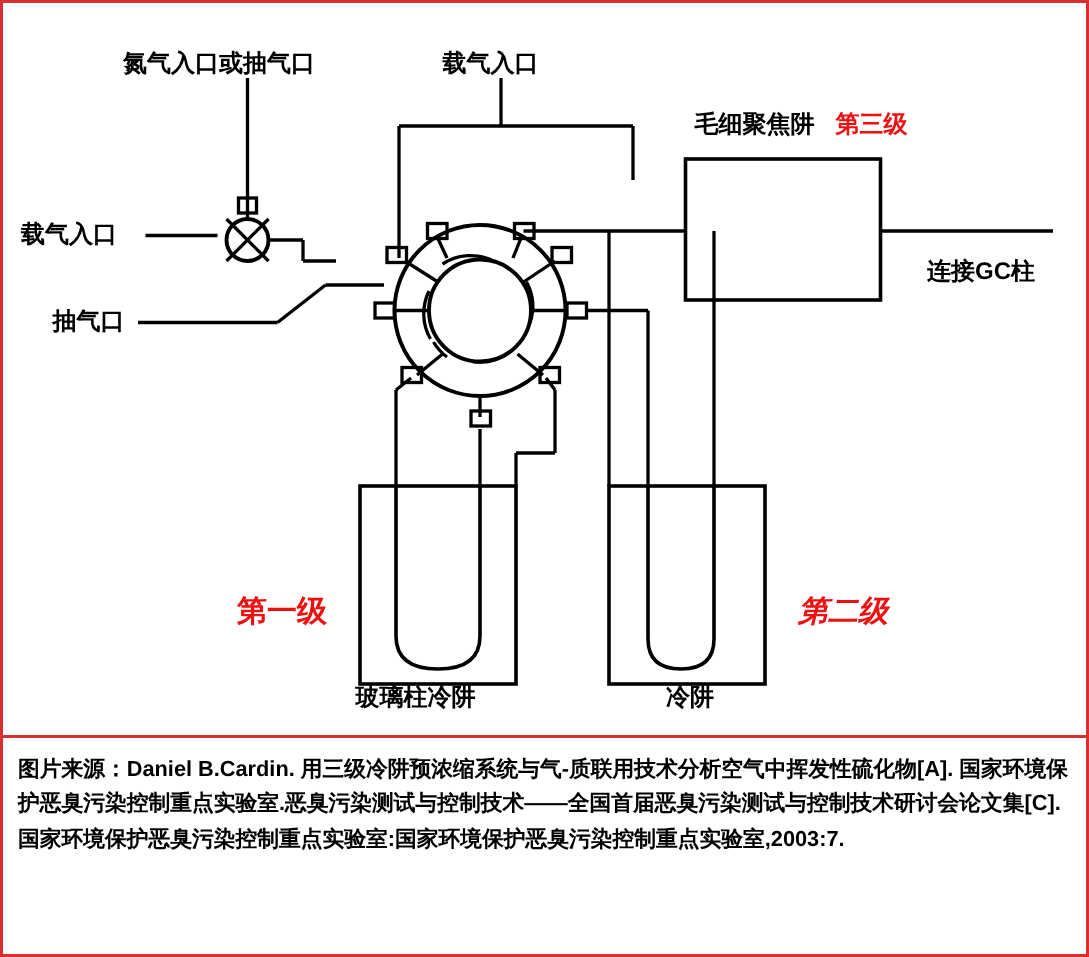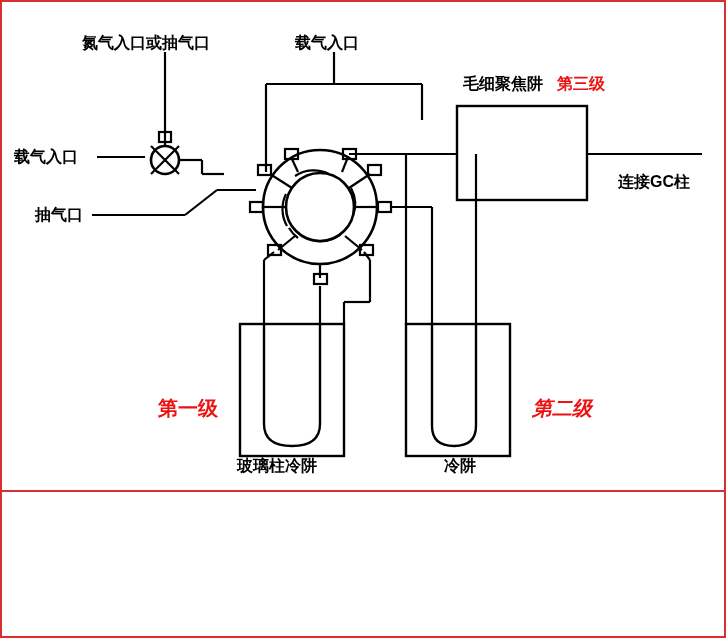--- a/index.html
+++ b/index.html
@@ -180,14 +180,15 @@
     <div class="lbl" style="left:616px; top:144px;margin-top:28px;">连接GC柱</div>
     <div class="lbl red big" style="left:156px; top:396px;">第一级</div>
     <div class="lbl red big" style="left:530px; top:396px;font-style:italic;">第二级</div>
     <div class="lbl" style="left:235px; top:456px;">玻璃柱冷阱</div>
     <div class="lbl" style="left:442px; top:456px;font-family:Liberation Serif, serif;">冷阱</div>
 
   </div>
 
   <div id="divider"></div>
 
+  <div id="caption">图片来源：Daniel B.Cardin. 用三级冷阱预浓缩系统与气-质联用技术分析空气中挥发性硫化物[A]. 国家环境保护恶臭污染控制重点实验室.恶臭污染测试与控制技术——全国首届恶臭污染测试与控制技术研讨会论文集[C].国家环境保护恶臭污染控制重点实验室:国家环境保护恶臭污染控制重点实验室,2003:7.</div>
 
 </div>
 
 </body></html>

